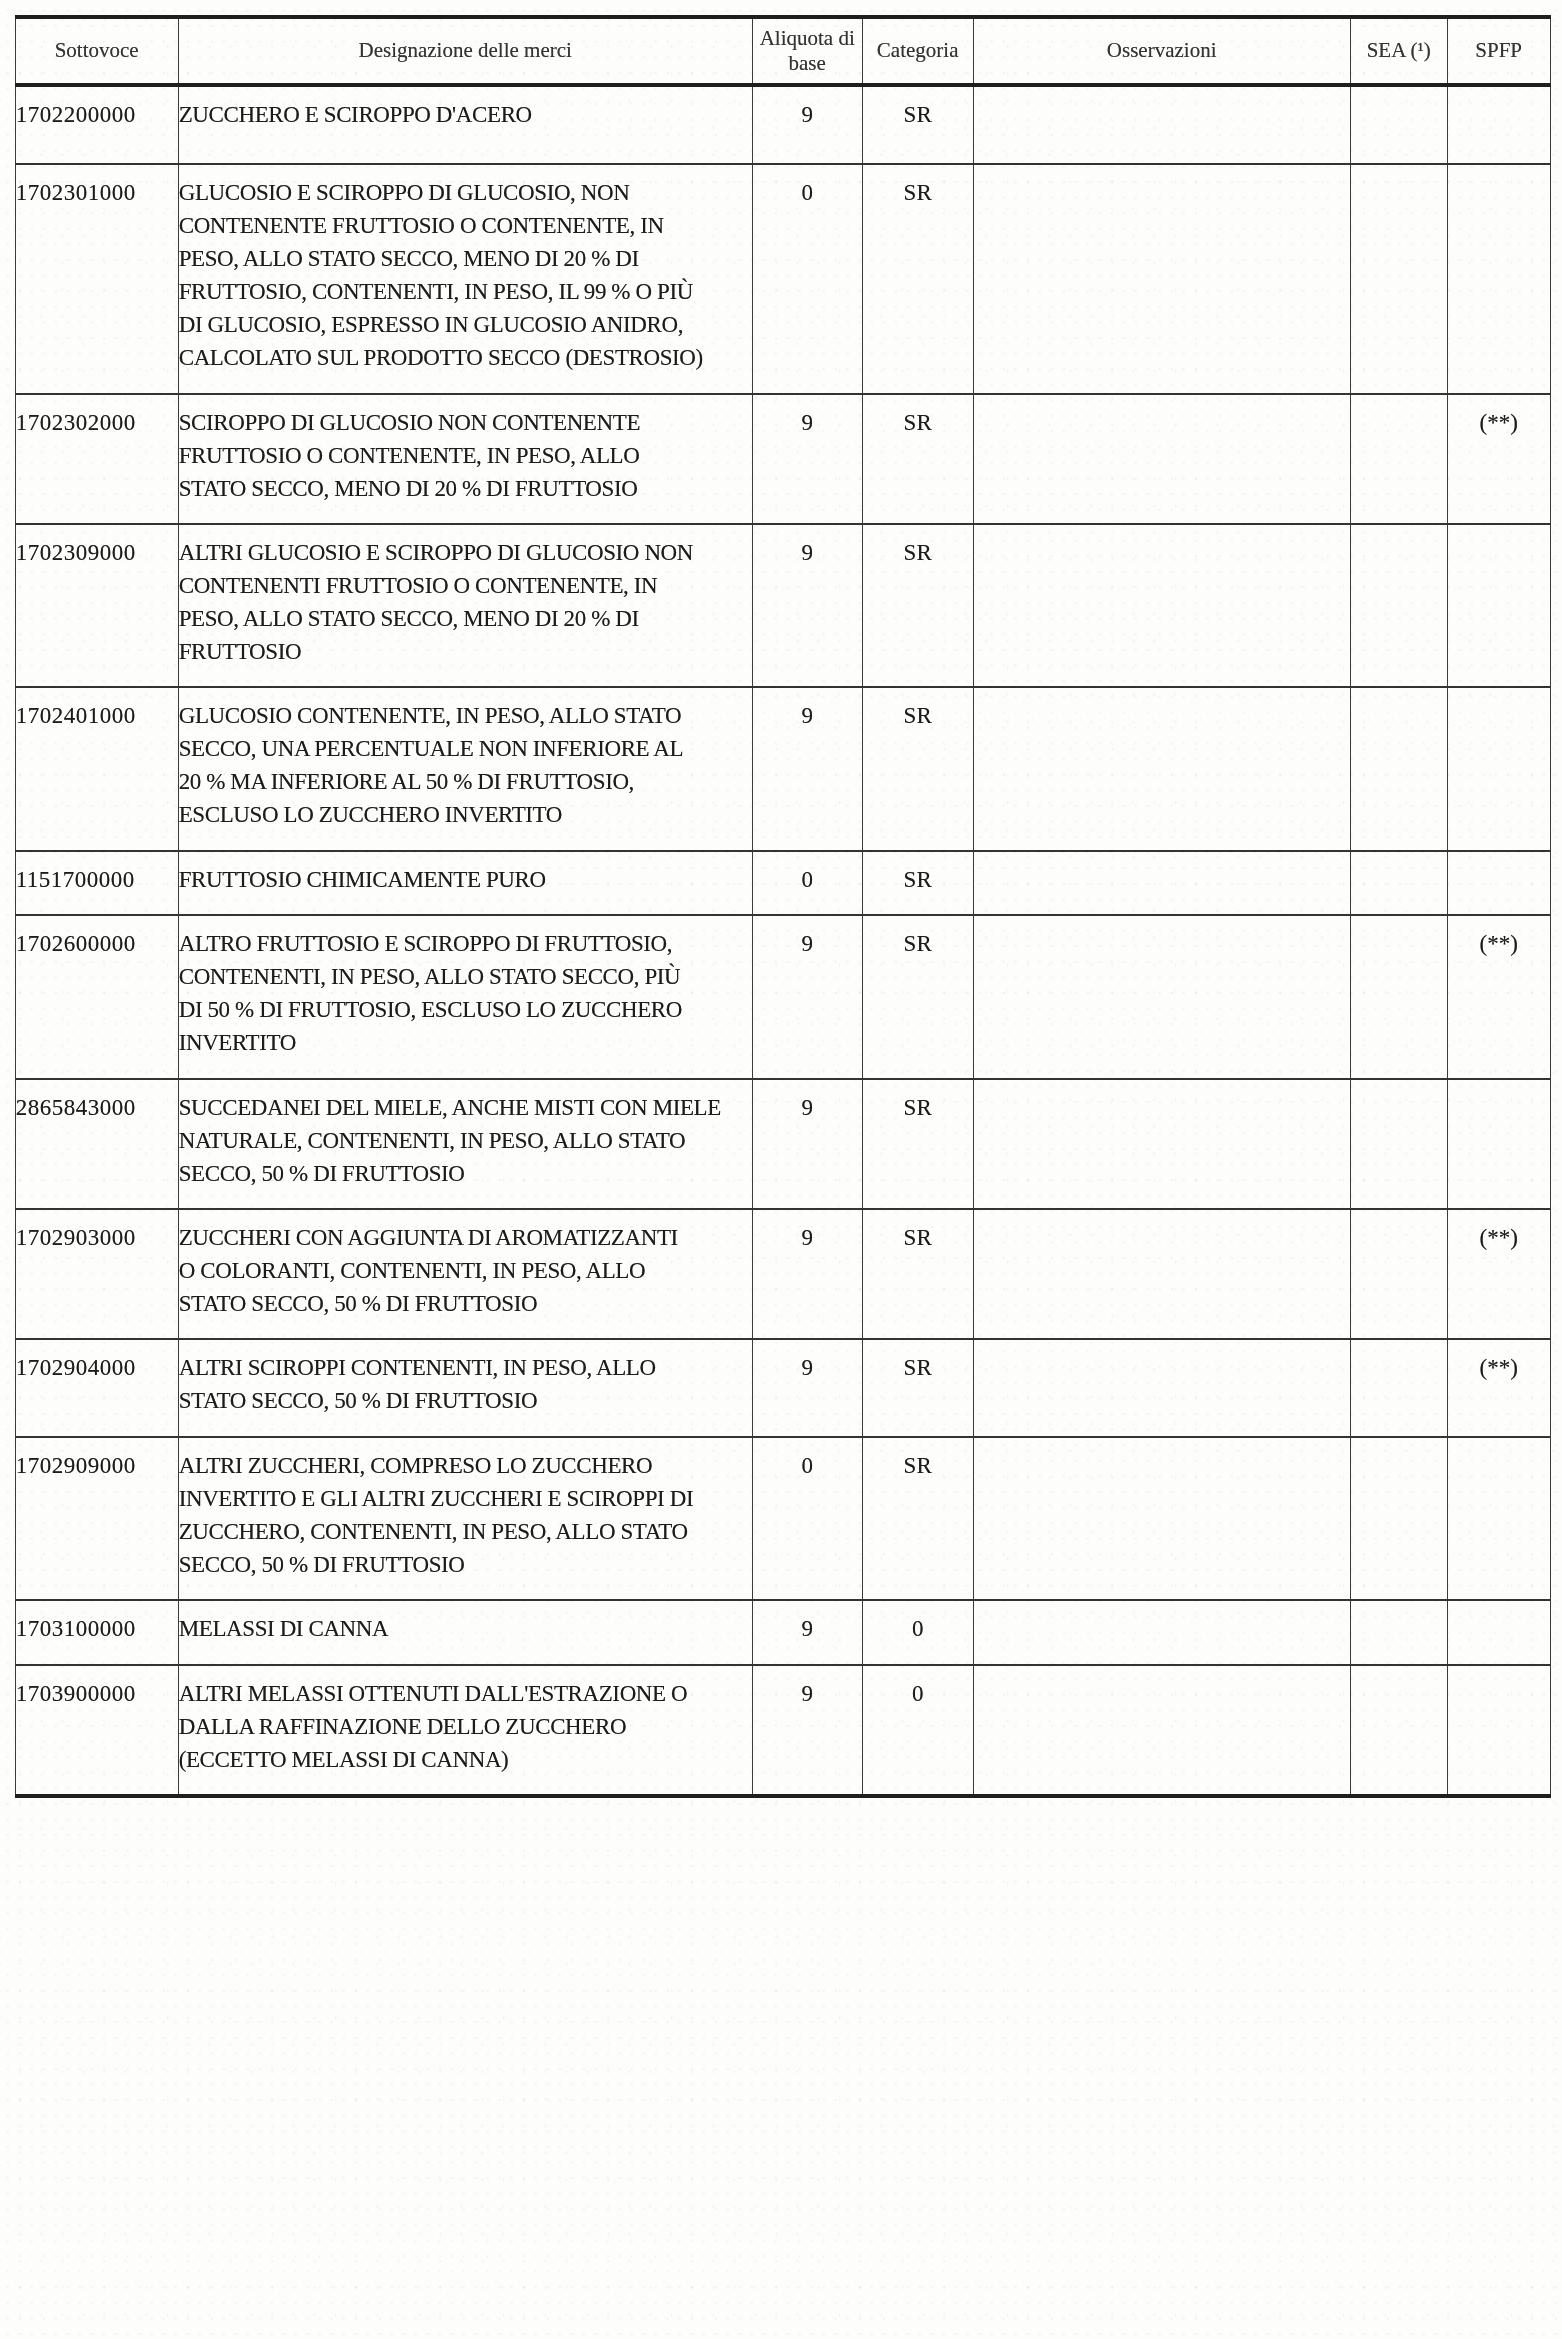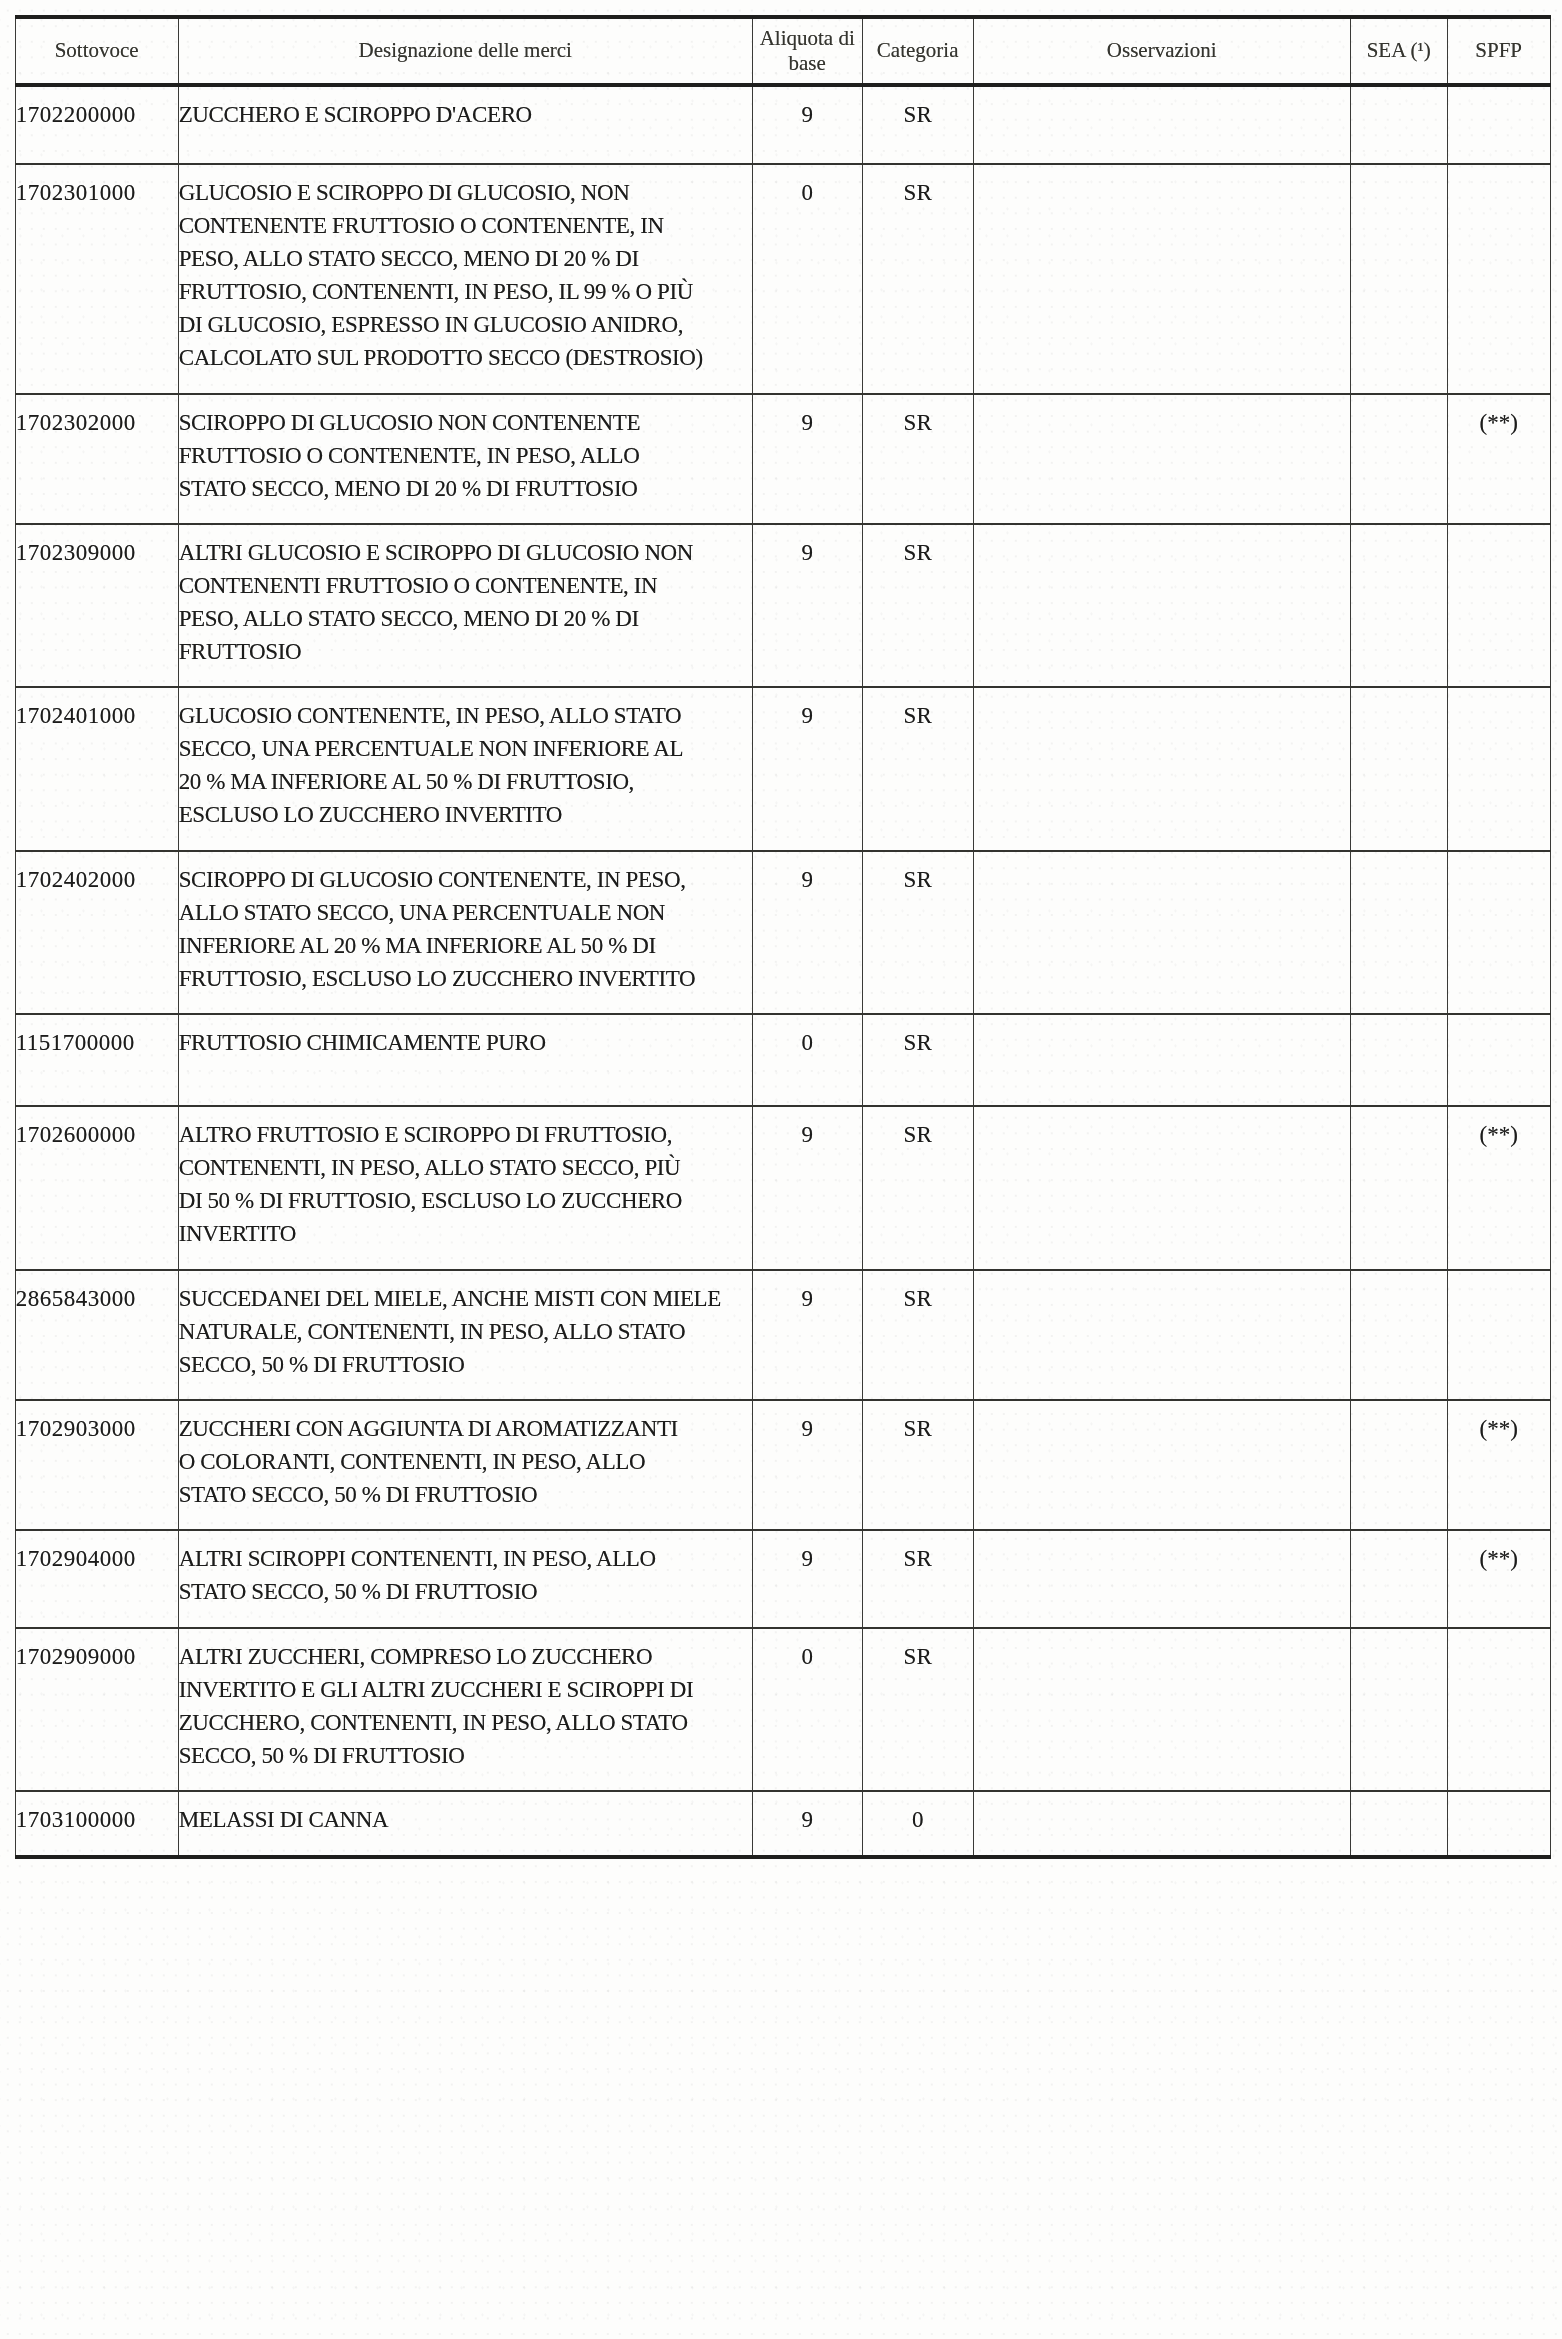--- a/index.html
+++ b/index.html
@@ -154,32 +154,20 @@
 SECCO, UNA PERCENTUALE NON INFERIORE AL
 20 % MA INFERIORE AL 50 % DI FRUTTOSIO,
 ESCLUSO LO ZUCCHERO INVERTITO</td>
     <td class="c-val bl-double">9</td>
     <td class="c-val">SR</td>
     <td class="c-val"></td>
     <td class="c-val"></td>
     <td class="c-spfp"></td>
   </tr>
         <tr>
-    <td class="c-code">1702402000</td>
-    <td class="c-desc">SCIROPPO DI GLUCOSIO CONTENENTE, IN PESO,
-ALLO STATO SECCO, UNA PERCENTUALE NON
-INFERIORE AL 20 % MA INFERIORE AL 50 % DI
-FRUTTOSIO, ESCLUSO LO ZUCCHERO INVERTITO</td>
-    <td class="c-val bl-double">9</td>
-    <td class="c-val">SR</td>
-    <td class="c-val"></td>
-    <td class="c-val"></td>
-    <td class="c-spfp"></td>
-  </tr>
-        <tr>
     <td class="c-code">1151700000</td>
     <td class="c-desc">FRUTTOSIO CHIMICAMENTE PURO</td>
     <td class="c-val bl-double">0</td>
     <td class="c-val">SR</td>
     <td class="c-val"></td>
     <td class="c-val"></td>
     <td class="c-spfp"></td>
   </tr>
         <tr>
     <td class="c-code">1702600000</td>
@@ -239,16 +227,27 @@
   </tr>
         <tr>
     <td class="c-code">1703100000</td>
     <td class="c-desc">MELASSI DI CANNA</td>
     <td class="c-val bl-double">9</td>
     <td class="c-val">0</td>
     <td class="c-val"></td>
     <td class="c-val"></td>
     <td class="c-spfp"></td>
   </tr>
+        <tr>
+    <td class="c-code">1703900000</td>
+    <td class="c-desc">ALTRI MELASSI OTTENUTI DALL'ESTRAZIONE O
+DALLA RAFFINAZIONE DELLO ZUCCHERO
+(ECCETTO MELASSI DI CANNA)</td>
+    <td class="c-val bl-double">9</td>
+    <td class="c-val">0</td>
+    <td class="c-val"></td>
+    <td class="c-val"></td>
+    <td class="c-spfp"></td>
+  </tr>
       </tbody>
   </table>
 </div>
 
 
 </body></html>

